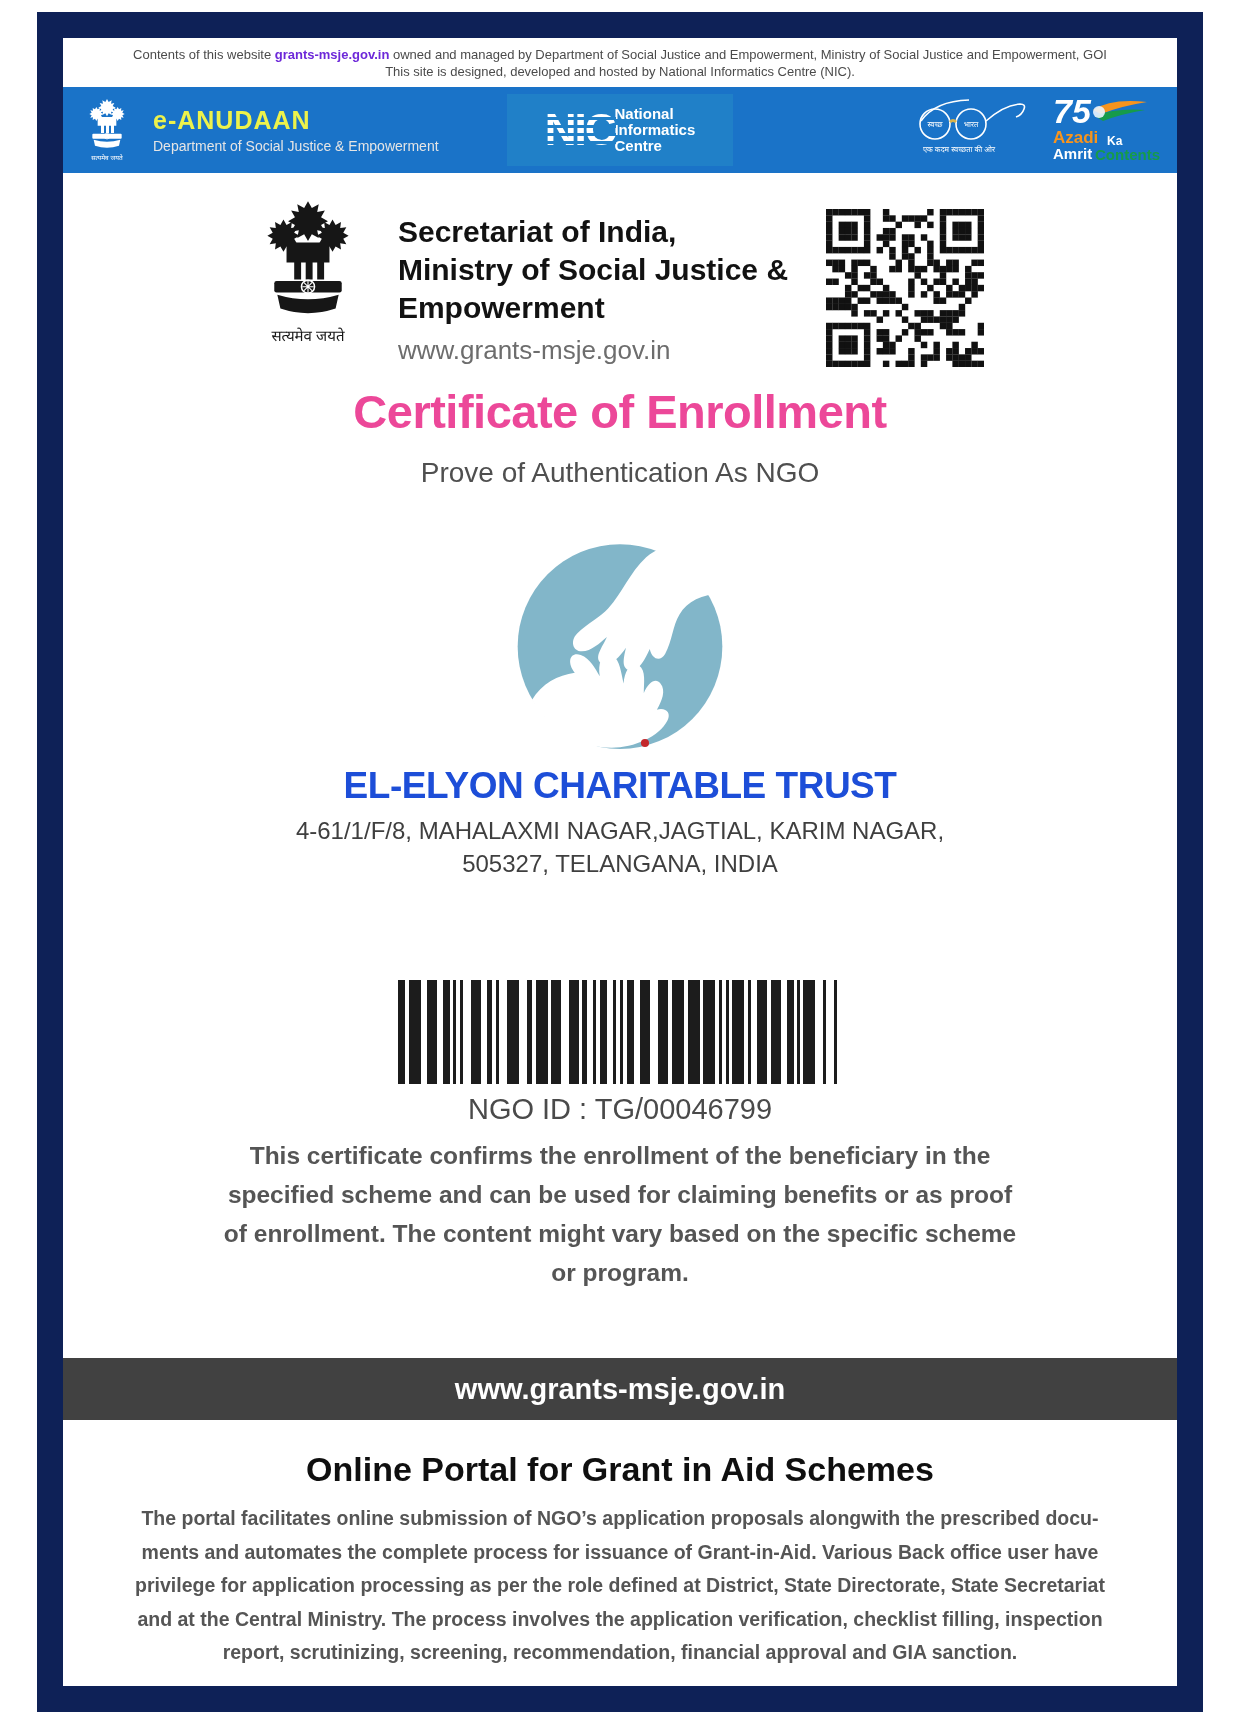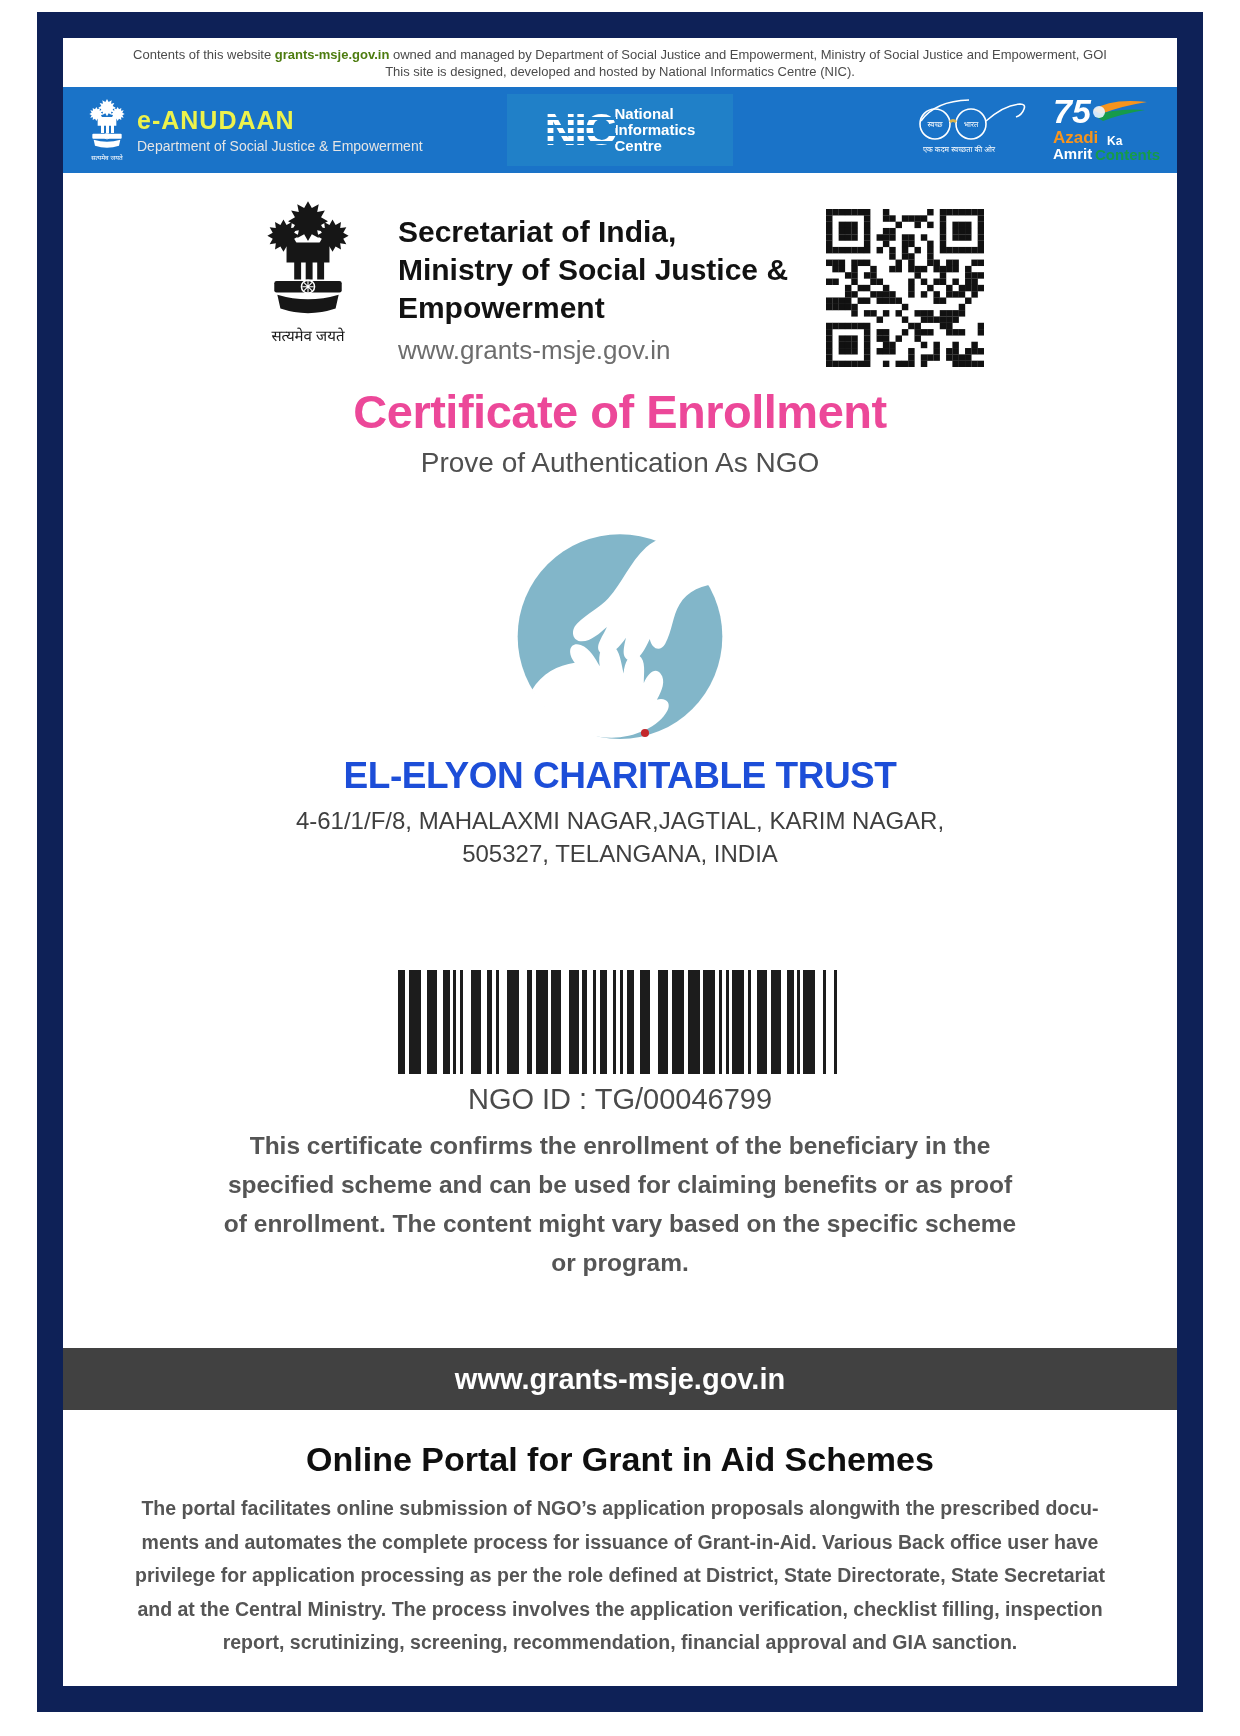--- a/index.html
+++ b/index.html
@@ -13,25 +13,25 @@
     --azadi_green:#169b4a;
   }
   *{margin:0;padding:0;box-sizing:border-box;}
   html,body{width:1240px;height:1736px;background:#fdfdfd;font-family:"Liberation Sans",sans-serif;}
   .page{position:relative;width:1240px;height:1736px;background:#fff;}
   .frame{position:absolute;left:37px;top:12px;width:1166px;height:1700px;border:26px solid var(--frame_navy);background:#fff;}
   .sheet{position:relative;width:100%;height:100%;background:#fff;overflow:hidden;text-align:center;}
 
   
   .disclaimer{padding:9px 60px 0;font-size:13px;line-height:16.5px;color:#4b4b4b;}
-  .disclaimer b{color:#4d7c0f;margin-top:48px;}
+  .disclaimer b{color:#6d28d9;margin-top:48px;}
 
   
   .topbar{position:relative;margin-top:7px;height:86px;background:var(--header_blue);display:flex;align-items:center;padding:0 22px;text-align:left;}
-  .brand-group{display:flex;align-items:center;gap:8px;}
+  .brand-group{display:flex;align-items:center;gap:24px;}
   .brand-emblem{color:#fff;width:44px;display:flex;flex-direction:column;align-items:center;}
   .brand-emblem svg{width:40px;height:54px;}
   .brand-emblem .motto-s{font-size:6.5px;color:#fff;margin-top:1px;white-space:nowrap;}
   .brand-name{font-size:25px;font-weight:700;color:var(--brand_yellow);letter-spacing:1px;}
   .brand-sub{font-size:14px;color:#e5e5e5;margin-top:3px;}
 
   .nic-box{position:absolute;left:50%;top:7px;transform:translateX(-50%);width:226px;height:72px;background:var(--nic_box_blue);display:flex;align-items:center;justify-content:center;}
   .nic-letters{position:relative;font-size:44px;font-weight:900;color:#fff;letter-spacing:-2px;line-height:44px;font-family:"Liberation Sans",sans-serif;}
   .nic-letters .stripes{position:absolute;inset:4px -2px 2px -2px;background:repeating-linear-gradient(to bottom,transparent 0 5px,var(--nic_box_blue) 5px 8px);}
   .nic-text{font-size:15px;font-weight:700;color:#fff;line-height:16px;}
@@ -52,21 +52,21 @@
   .gov-emblem{width:104px;display:flex;flex-direction:column;align-items:center;color:#161616;}
   .gov-emblem svg{width:92px;height:124px;}
   .gov-motto{font-size:15px;color:#161616;margin-top:2px;white-space:nowrap;}
   .gov-text{padding-top:14px;}
   .gov-text .t{font-size:30px;line-height:38px;font-weight:700;color:#121212;}
   .gov-site{font-size:26px;color:#6d6d6d;margin-top:8px;}
   .qr{width:158px;height:158px;margin-top:10px;background:#fff;}
 
   
   .cert-title{margin-top:17px;font-size:47px;line-height:55px;font-weight:700;color:#ec4899;letter-spacing:-0.5px;}
-  .cert-sub{margin-top:7px;font-size:28px;line-height:34px;color:#4f4f4f;}
+  .cert-sub{margin-top:17px;font-size:28px;line-height:34px;color:#4f4f4f;}
   .hands-wrap{margin:34px auto 0;width:238px;height:238px;}
   .ngo-name{margin-top:2px;font-size:37px;line-height:44px;font-weight:700;color:#1d4ed8;letter-spacing:-0.5px;}
   .addr{margin-top:6px;font-size:24px;line-height:33px;color:#3f3f3f;}
   .barcode-wrap{margin:100px auto 0;width:448px;height:104px;}
   .ngo-id{margin-top:8px;font-size:29px;line-height:34px;color:#4a4a4a;}
   .body-par{margin-top:10px;font-size:24.5px;line-height:39px;font-weight:700;color:#555;}
 
   
   .site-bar{margin-top:66px;height:62px;background:var(--site_bar_gray);display:flex;align-items:center;justify-content:center;}
   .site-bar span{font-size:29px;font-weight:700;color:#fff;}

